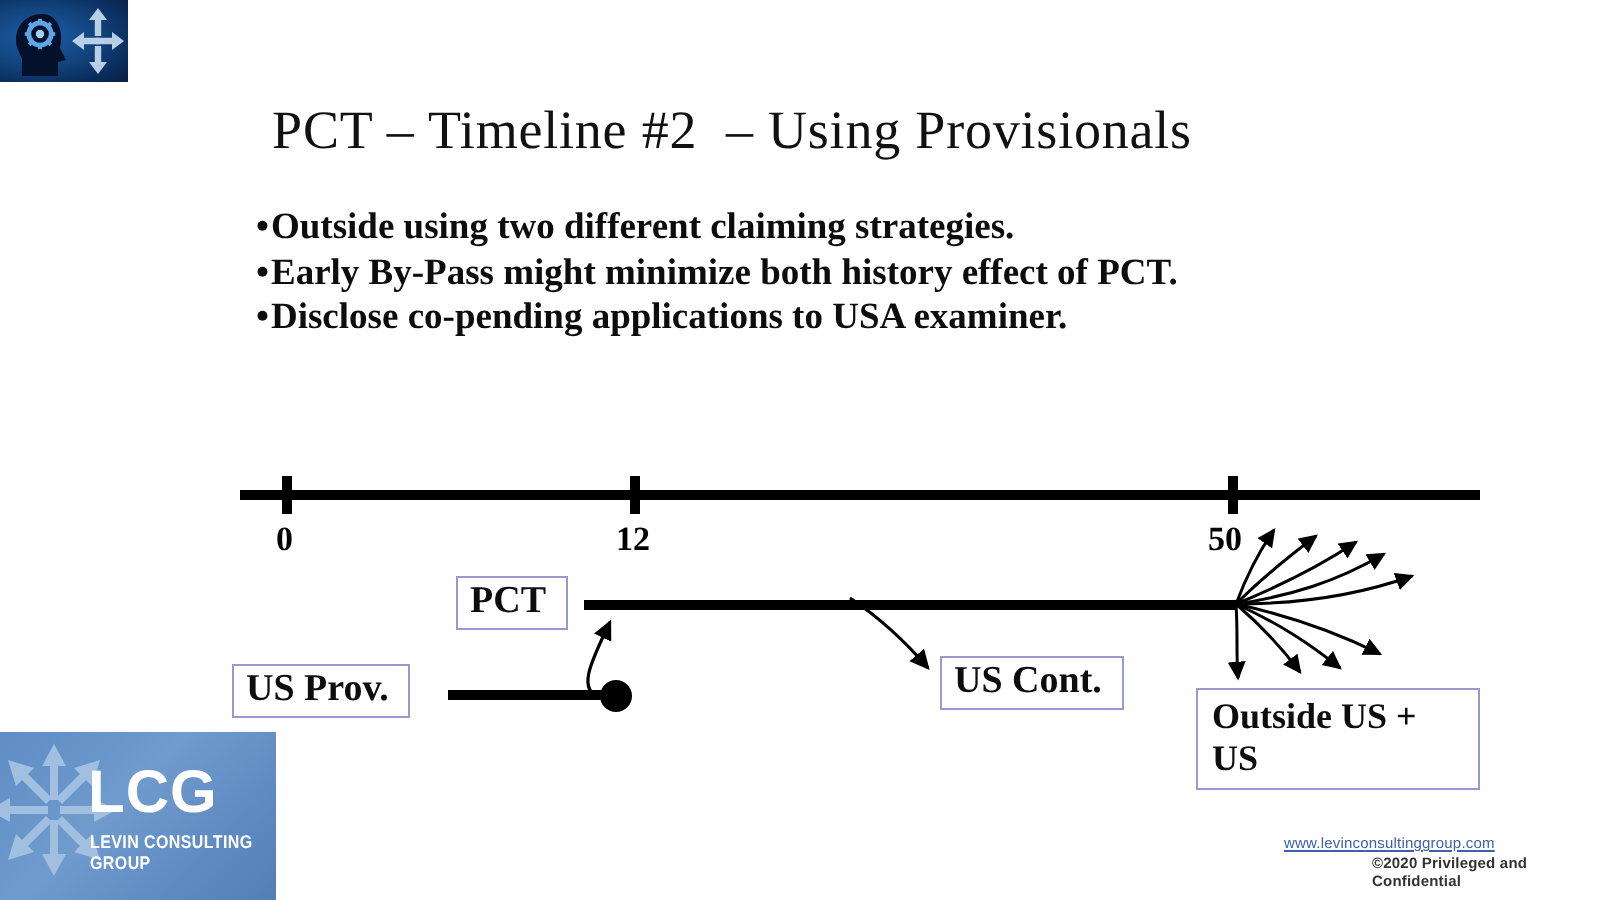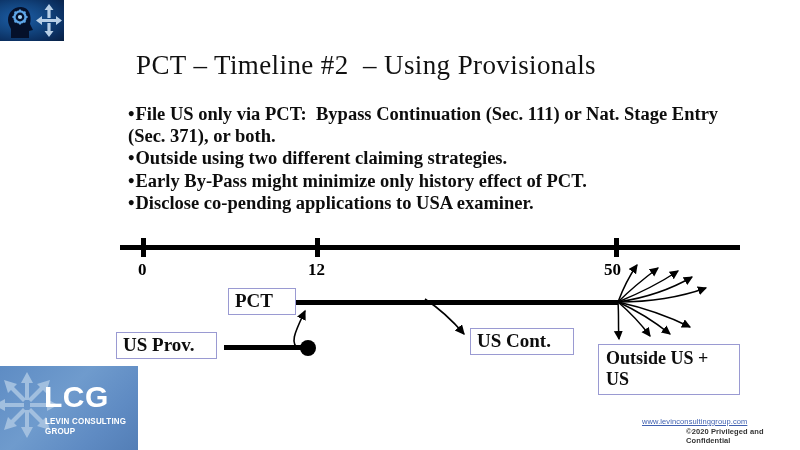--- a/index.html
+++ b/index.html
@@ -137,21 +137,21 @@
 
   
   .label-box {
     position: absolute;
     background: #ffffff;
     border: 1.5px solid #9a9ad2;
     font-family: "Liberation Serif", serif;
     font-weight: bold;
     color: #0d0d0d;
     box-sizing: border-box;
-    padding: 1px 22px 2px 6px;
+    padding: 1px 10px 2px 6px;
     white-space: pre;
   }
   #box-pct {
     left: 228px;
     top: 288px;
     font-size: 19px;
     line-height: 22px;
   }
   #box-usprov {
     left: 116px;
@@ -279,23 +279,22 @@
         <polygon points="13,33 8.5,27 11.4,27 11.4,19 14.6,19 14.6,27 17.5,27"></polygon>
         <polygon points="0,16.5 6,12 6,14.9 14,14.9 14,18.1 6,18.1 6,21"></polygon>
         <polygon points="26,16.5 20,21 20,18.1 12,18.1 12,14.9 20,14.9 20,12"></polygon>
       </g>
     </svg>
   </div>
 
   <div id="slide-title">PCT – Timeline #2  – Using Provisionals</div>
 
   <div id="bullets">
-    <span class="bullet-line">File US only via PCT:  Bypass Continuation (Sec. 111) or Nat. Stage Entry (Sec. 371), or both.</span>
     <span class="bullet-line">Outside using two different claiming strategies.</span>
-    <span class="bullet-line">Early By-Pass might minimize only history effect of PCT.</span>
+    <span class="bullet-line">Early By-Pass might minimize both history effect of PCT.</span>
     <span class="bullet-line">Disclose co-pending applications to USA examiner.</span>
   </div>
 
   <div id="axis-line"></div>
   <div class="axis-tick" style="left:141px;"></div>
   <div class="axis-tick" style="left:315px;"></div>
   <div class="axis-tick" style="left:614px;"></div>
   <div class="axis-label" style="left:138px;">0</div>
   <div class="axis-label" style="left:308px;">12</div>
   <div class="axis-label" style="left:604px;">50</div>

